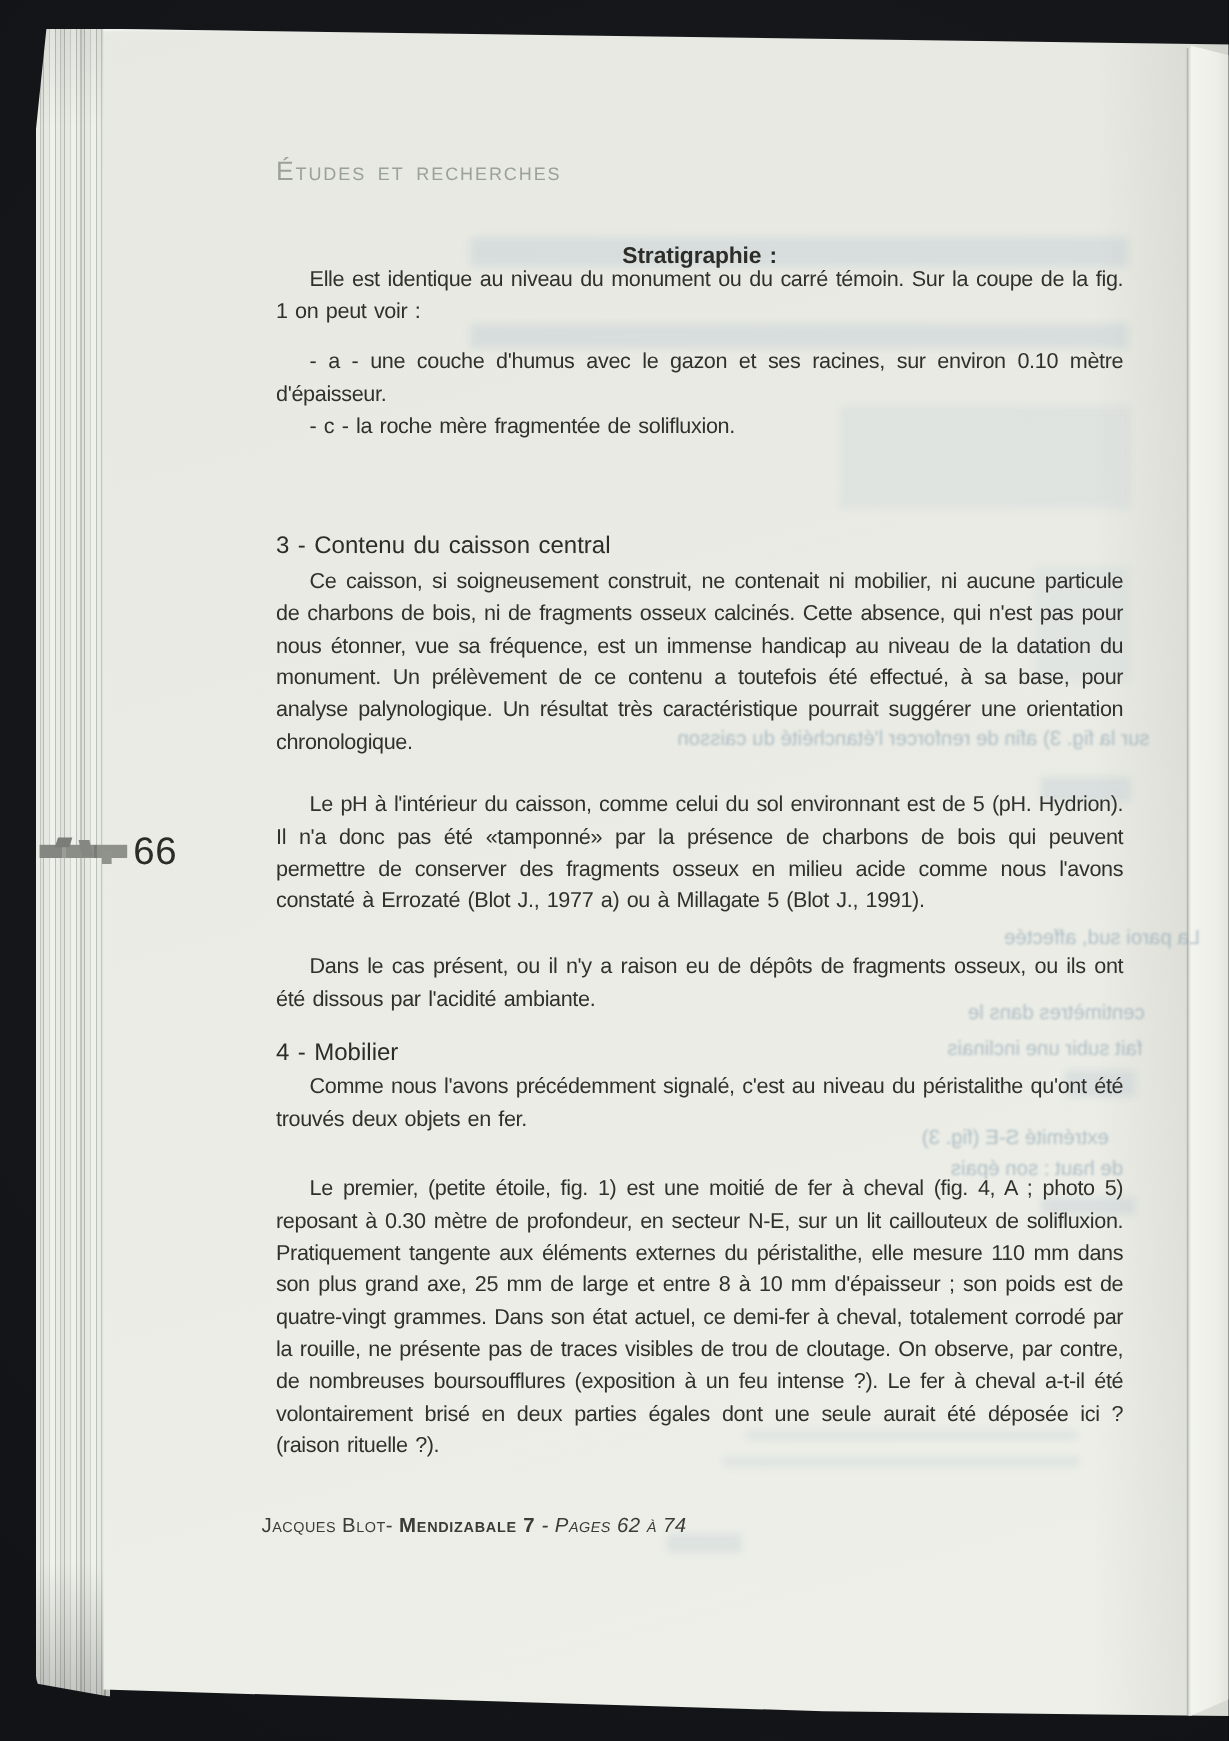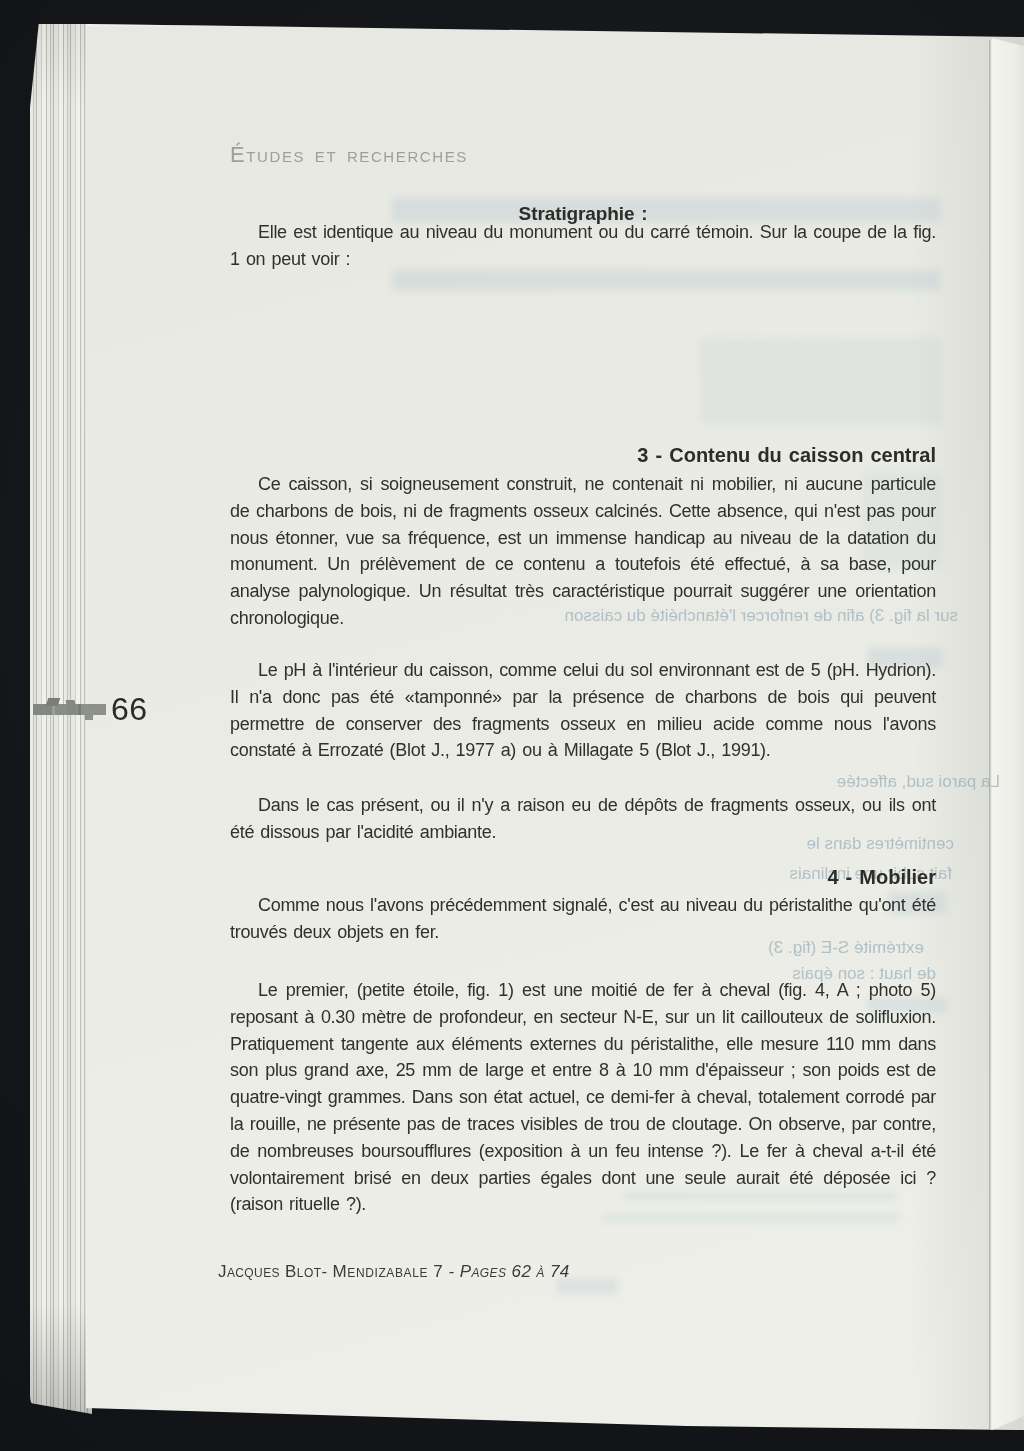--- a/index.html
+++ b/index.html
@@ -57,29 +57,29 @@
     color:#30312c;
     font-size:18px;line-height:26.8px;letter-spacing:-0.3px;word-spacing:1.5px;
     text-align:justify;
   }
   .content .blk{position:absolute;left:0;width:706px;}
   .running-header{
     font-variant:small-caps;font-size:22px;letter-spacing:1.6px;
     color:#9aa09a;text-align:left;word-spacing:2px;
   }
   .h-bold{font-weight:bold;font-size:19px;letter-spacing:-0.1px;color:#2c2d28;text-align:center;}
-  .h-num{font-weight:bold;font-size:20px;letter-spacing:0;color:#2c2d28;text-align:right;}
+  .h-num{font-weight:normal;font-size:20px;letter-spacing:0;color:#2c2d28;text-align:left;}
   .para{text-indent:28px;margin:0;}
   .list p{margin:0;text-indent:28px;}
   .footer{
     position:absolute;left:218px;top:1262px;width:600px;
     font-variant:small-caps;font-size:17px;color:#3b3c37;
     letter-spacing:0.4px;text-align:left;white-space:nowrap;
   }
-  .footer .f-title{font-weight:normal;letter-spacing:0.6px;}
+  .footer .f-title{font-weight:bold;letter-spacing:0.6px;}
   .footer .f-pages{font-style:italic;font-weight:normal;}
   
   .marker-bar{
     position:absolute;left:33px;top:704px;width:73px;height:11px;
     background:linear-gradient(90deg,#848681 0 26%, #9b9d97 26% 30%, #8b8d87 30% 62%, #797b76 62% 66%, #8e908a 66% 100%);
   }
   .marker-bar .bump1{position:absolute;left:14px;top:-6px;width:12px;height:8px;background:#7b7d78;transform:skewX(-18deg);}
   .marker-bar .bump2{position:absolute;left:34px;top:-4px;width:9px;height:14px;background:#858782;transform:skewX(12deg);}
   .marker-bar .bump3{position:absolute;left:52px;top:4px;width:8px;height:12px;background:#90928c;}
   .page-number{
@@ -110,27 +110,29 @@
 
   <div class="ghost-frag" style="left:556px;top:606px;width:402px;">sur la fig. 3) afin de renforcer l'étanchéité du caisson</div>
   <div class="ghost-frag" style="left:700px;top:772px;width:300px;">La paroi sud, affectée</div>
   <div class="ghost-frag" style="left:692px;top:834px;width:262px;">centimètres dans le</div>
   <div class="ghost-frag" style="left:680px;top:864px;width:272px;">fait subir une inclinais</div>
   <div class="ghost-frag" style="left:682px;top:938px;width:242px;">extrémité S-E (fig. 3)</div>
   <div class="ghost-frag" style="left:690px;top:964px;width:246px;">de haut : son épais</div>
 
   <div class="content">
 
-    <div class="blk running-header" style="top:142px;">Études et recherches</div>
+    <div class="blk running-header" style="top:130px;">Études et recherches</div>
 
     <div class="blk h-bold" style="top:201px;">Stratigraphie :</div>
 
     <p class="blk para" style="top:219px;">Elle est identique au niveau du monument ou du carré témoin. Sur la coupe de la fig. 1 on peut voir :</p>
 
     <div class="blk list" style="top:288px;">
+      <p>- a - une couche d'humus avec le gazon et ses racines, sur environ 0.10 mètre d'épaisseur.</p>
+      <p>- c - la roche mère fragmentée de solifluxion.</p>
     </div>
 
     <div class="blk h-num" style="top:442px;">3 - Contenu du caisson central</div>
 
     <p class="blk para" style="top:471px;">Ce caisson, si soigneusement construit, ne contenait ni mobilier, ni aucune particule de charbons de bois, ni de fragments osseux calcinés. Cette absence, qui n'est pas pour nous étonner, vue sa fréquence, est un immense handicap au niveau de la datation du monument. Un prélèvement de ce contenu a toutefois été effectué, à sa base, pour analyse palynologique. Un résultat très caractéristique pourrait suggérer une orientation chronologique.</p>
 
     <p class="blk para" style="top:657px;">Le pH à l'intérieur du caisson, comme celui du sol environnant est de 5 (pH. Hydrion). Il n'a donc pas été «tamponné» par la présence de charbons de bois qui peuvent permettre de conserver des fragments osseux en milieu acide comme nous l'avons constaté à Errozaté (Blot J., 1977 a) ou à Millagate 5 (Blot J., 1991).</p>
 
     <p class="blk para" style="top:792px;">Dans le cas présent, ou il n'y a raison eu de dépôts de fragments osseux, ou ils ont été dissous par l'acidité ambiante.</p>
 

